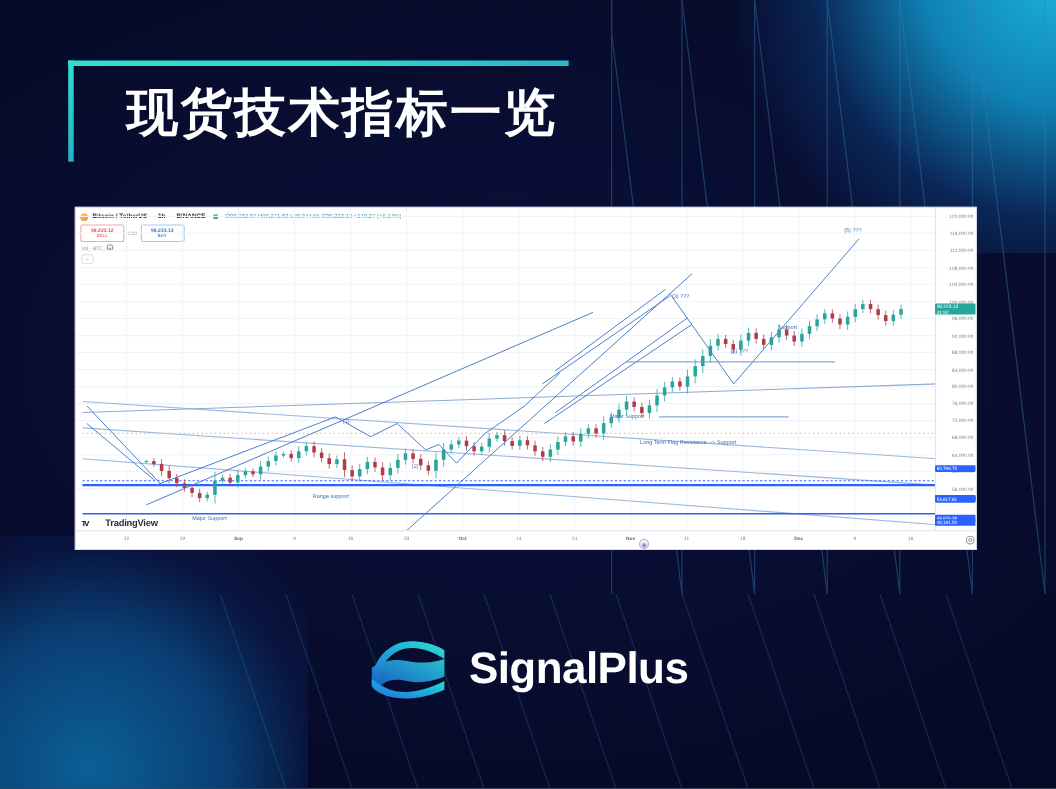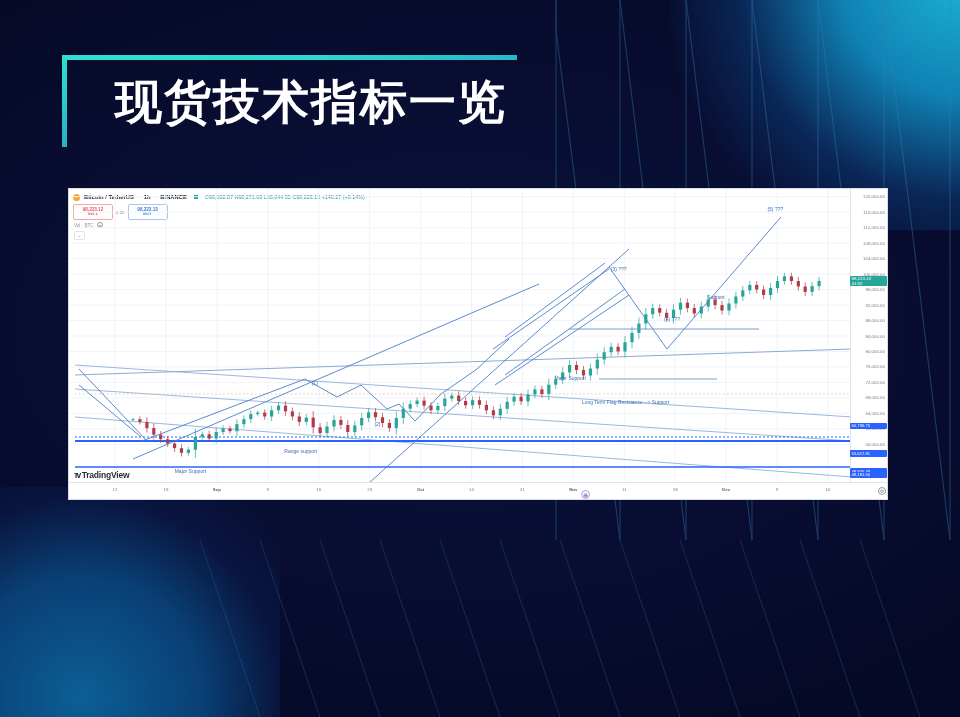--- a/index.html
+++ b/index.html
@@ -152,21 +152,21 @@
     border-top: 1px solid #e0e3eb; background: #fff;
   }
   .ta-tick {
     position: absolute; top: 4px;
     font-size: 4.4px; color: #787b86;
     transform: translateX(-50%); white-space: nowrap;
   }
   .ta-tick.mon { color: #5d606b; font-weight: bold; }
   .tv-logo {
     position: absolute; left: 5px; bottom: 19px;
-    display: flex; align-items: flex-start; gap: 2px;
+    display: flex; align-items: flex-start; gap: 16px;
     font-size: 8.5px; font-weight: bold; color: #2a2e39;
     letter-spacing: -.2px;
   }
   .tv-mark {
     font-size: 8.5px; letter-spacing: -1.6px; color: #2a2e39; font-weight: bold;
   }
   .clock-icon {
     position: absolute; left: 512px; bottom: 0px;
     width: 9px; height: 9px; border-radius: 50%;
     border: 1px solid #b3a0d8; color: #8f7fc4;
@@ -621,14 +621,33 @@
         <div class="ta-tick" style="left: 708.071px;">9</div>
         <div class="ta-tick" style="left: 759px;">16</div>
       </div>
 
     <div class="tv-logo">
       <span class="tv-mark">ᴛᴠ</span>
       <span>TradingView</span>
     </div>
   </div>
 
+  <div class="brand">
+    <svg width="74" height="62" viewBox="0 0 74 62">
+      <defs>
+        <linearGradient id="lg1" x1="0" y1="1" x2="1" y2="0">
+          <stop offset="0" stop-color="#1f6fe0"></stop>
+          <stop offset="0.5" stop-color="#1fa8d8"></stop>
+          <stop offset="1" stop-color="#2fe0d0"></stop>
+        </linearGradient>
+        <linearGradient id="lg2" x1="0" y1="1" x2="1" y2="0">
+          <stop offset="0" stop-color="#1558c8"></stop>
+          <stop offset="1" stop-color="#2bc8d8"></stop>
+        </linearGradient>
+      </defs>
+      <path d="M4 46 C4 20 22 6 40 6 C58 6 70 14 70 14 L70 22 C70 22 56 12 40 12 C24 12 10 26 10 46 Z" fill="url(#lg1)"></path>
+      <path d="M4 46 L4 30 C4 30 18 20 36 24 C54 28 70 22 70 22 L70 38 C70 38 54 46 36 42 C18 38 10 46 10 52 Z" fill="url(#lg2)" opacity="0.95"></path>
+      <path d="M4 40 C4 40 16 52 34 52 C52 52 70 42 70 42 L70 50 C70 50 54 58 34 58 C16 58 4 50 4 46 Z" fill="url(#lg1)"></path>
+    </svg>
+    <span class="brand-word">SignalPlus</span>
+  </div>
 
 </div>
 
 </body></html>

